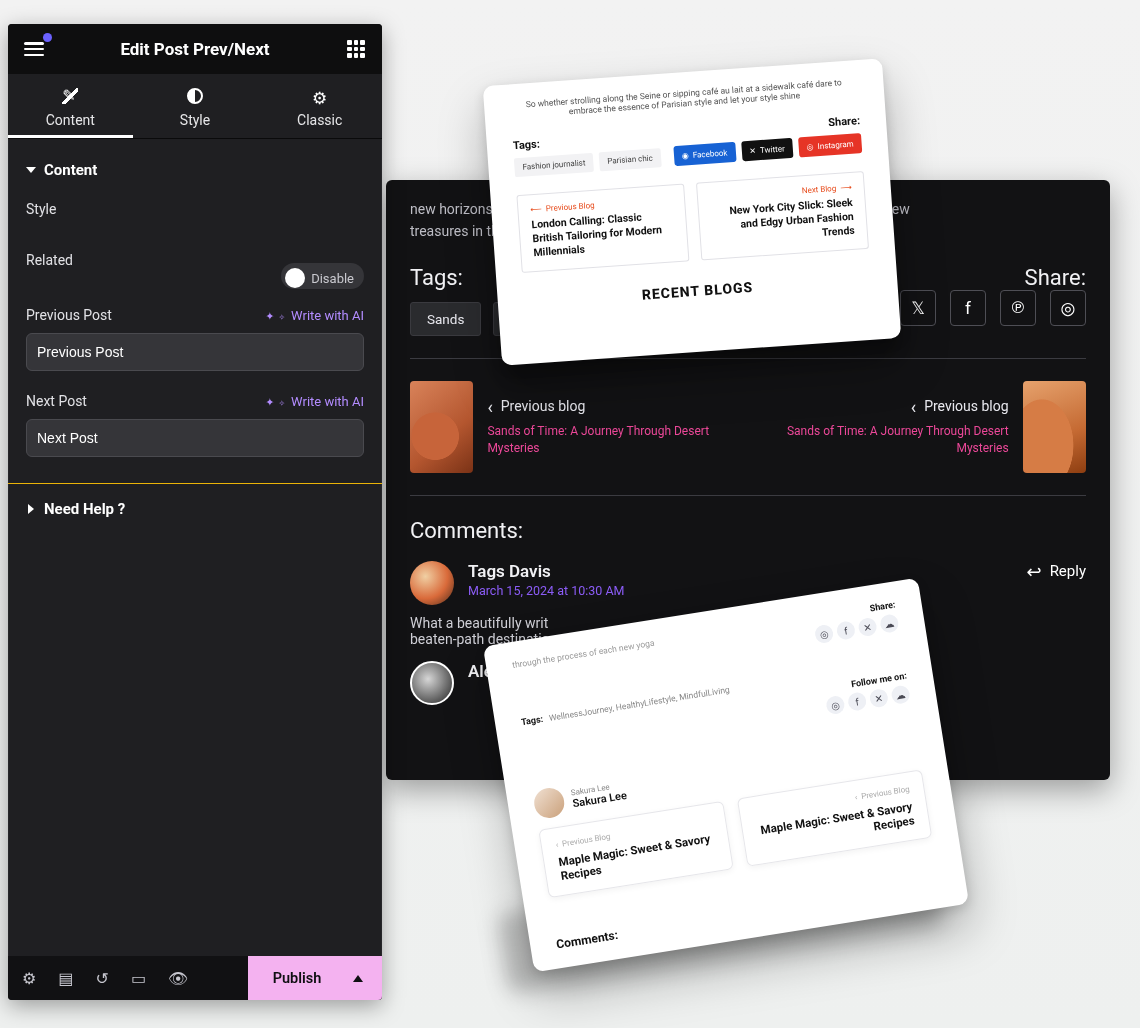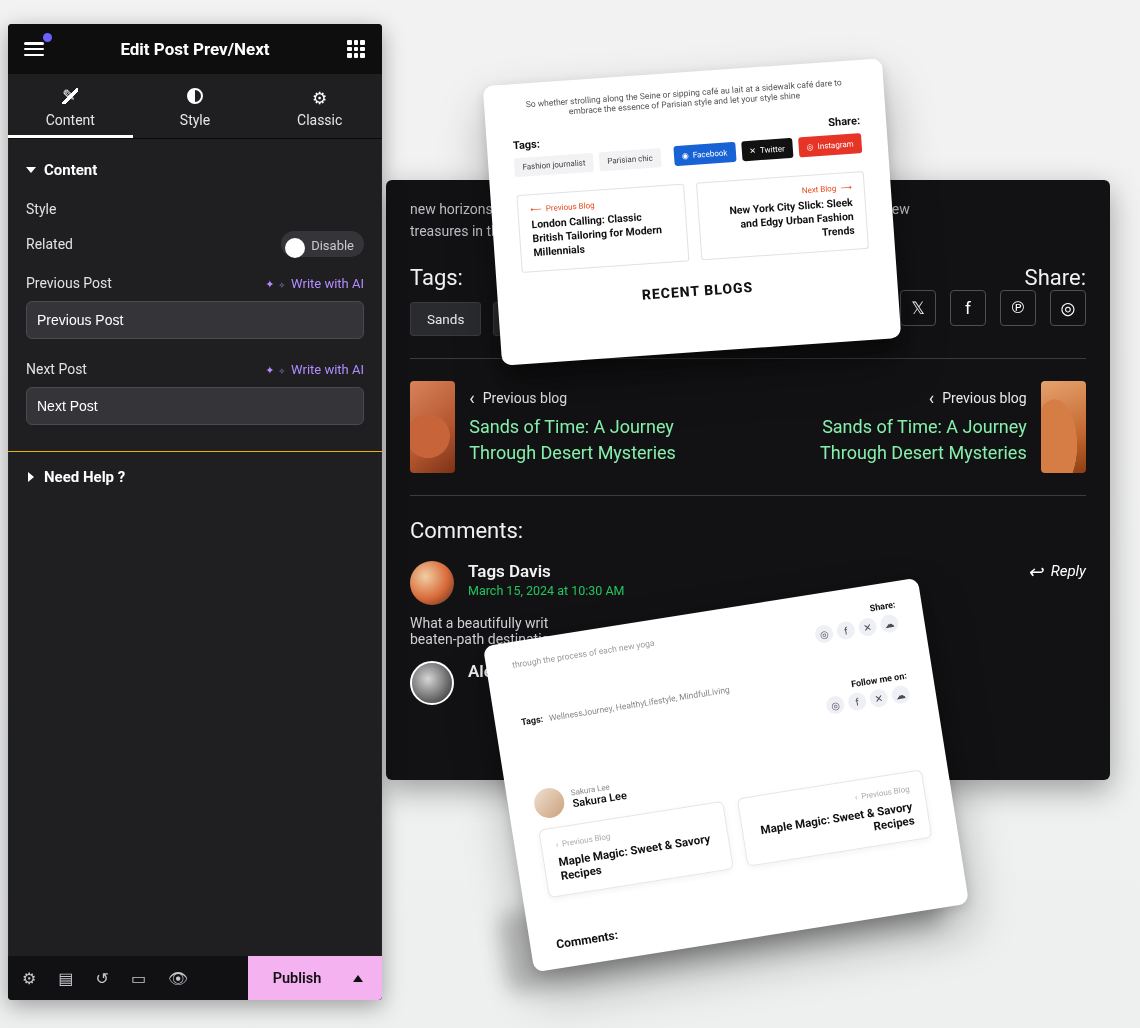--- a/index.html
+++ b/index.html
@@ -126,25 +126,26 @@
     padding: 0 10px;
     font-size:14px;
     display:flex; align-items:center; justify-content:space-between;
     gap:8px; cursor:pointer;
     width: 170px;
   }
   .select .chev { width:0;height:0; border-left:5px solid transparent; border-right:5px solid transparent; border-top:6px solid #cfcfd6; }
 
   .toggle-row { display:flex; align-items:center; justify-content:space-between; margin:6px 0 18px;}
   .toggle {
-    display:flex; gap:6px;
+    display:flex; align-items:center; gap:6px;
     background: var(--input-bg);
     border-radius: 16px;
     padding: 7px 10px 3px 4px;
     height: 26px;
+    margin-top: 32px;
   }
   .toggle .knob { width:20px;height:20px;border-radius:50%;background:#fff; }
   .toggle .txt { color:#c9c9cf; font-size:13px; }
 
   .subhead-row { display:flex; align-items:center; justify-content:space-between; margin-top: 10px; }
   .subhead { color:#e2e2e6; font-size:14px; }
   .ai-link { color: var(--purple); font-size:13px; display:flex; align-items:center; gap:6px; cursor:pointer; }
   .ai-link .sparkle::before { content:"✦"; font-size:11px; }
   .ai-link .sparkle.small::before { content:"✧"; font-size:8px; margin-left:-2px; }
 
@@ -240,38 +241,38 @@
       linear-gradient(140deg,#d9835a,#b4562f 60%,#7a3216);
   }
   .thumb.dunes{
       background:
         radial-gradient(ellipse at 30% 70%, #d67c45 0 50%, transparent 51%),
         linear-gradient(160deg,#e6a26d,#c56a33 60%,#8e3e11);
   }
   .pn-text { display:flex; flex-direction:column; gap:6px; }
   .pn-mini { display:flex; align-items:center; gap:8px; color:#e8e8ee; font-size:14px; }
   .pn-mini .chev-l::before{content:"‹"; font-size:18px;}
-  .pn-title { font-size:18px; line-height:1.45; color:#86efac; }
+  .pn-title { font-size:12px; line-height:1.45; color:#ec4899; }
   .pn-item.right { text-align:right; justify-content:flex-end; }
   .pn-item.right .pn-mini { justify-content:flex-end; }
 
   .comments-hdr { font-size:22px; margin-top:10px; }
   .comment { display:flex; gap:14px; margin-top:18px; align-items:flex-start; }
   .avatar {
     width:44px;height:44px;border-radius:50%;
     background: radial-gradient(circle at 35% 35%, #f0cfa3,#d96a3a 55%,#4a2a1a);
   }
   .avatar.alex{
     background: radial-gradient(circle at 40% 40%, #d6d6d6,#6a6a6a 60%,#222);
     border:2px solid #fff;
   }
   .cm-name { font-size:17px; font-weight:600; }
-  .cm-meta { font-size:12.5px; color:#22c55e; margin-top:2px; }
+  .cm-meta { font-size:12.5px; color:#8b5cf6; margin-top:2px; }
   .cm-body { font-size:14px; color:#cfcfd6; margin-top:10px; }
-  .reply { margin-left:auto; display:flex; align-items:center; gap:8px; color:#fff; font-size:15px; cursor:pointer;font-style:italic; }
+  .reply { margin-left:auto; display:flex; align-items:center; gap:8px; color:#fff; font-size:15px; cursor:pointer; }
   .reply .arr::before{content:"↩"; font-size:18px;}
 
   
   .float-card {
     position:absolute;
     background: var(--card-bg);
     border-radius:10px;
     box-shadow: 0 24px 48px rgba(0,0,0,0.28), 0 4px 12px rgba(0,0,0,0.14);
     color:#111;
     font-size:10.5px;

